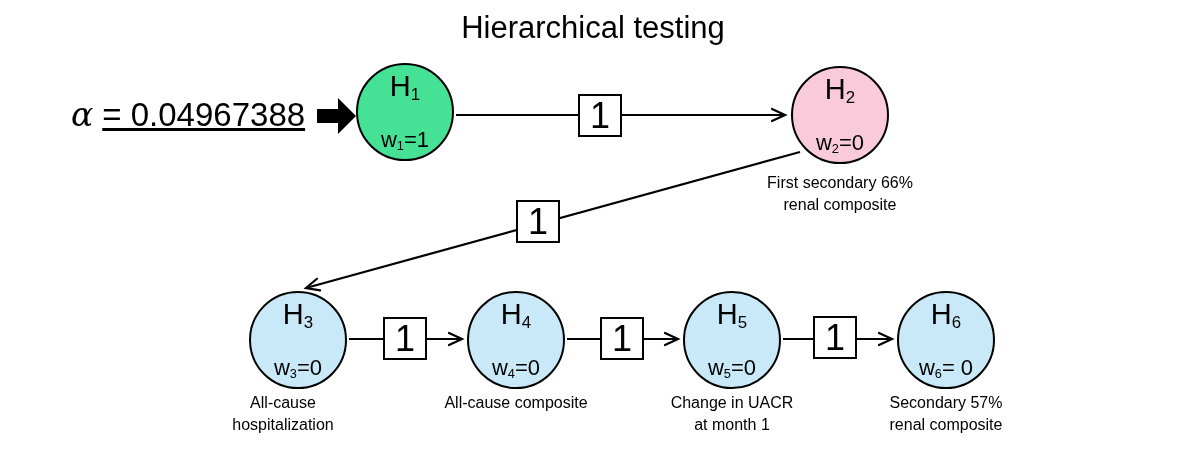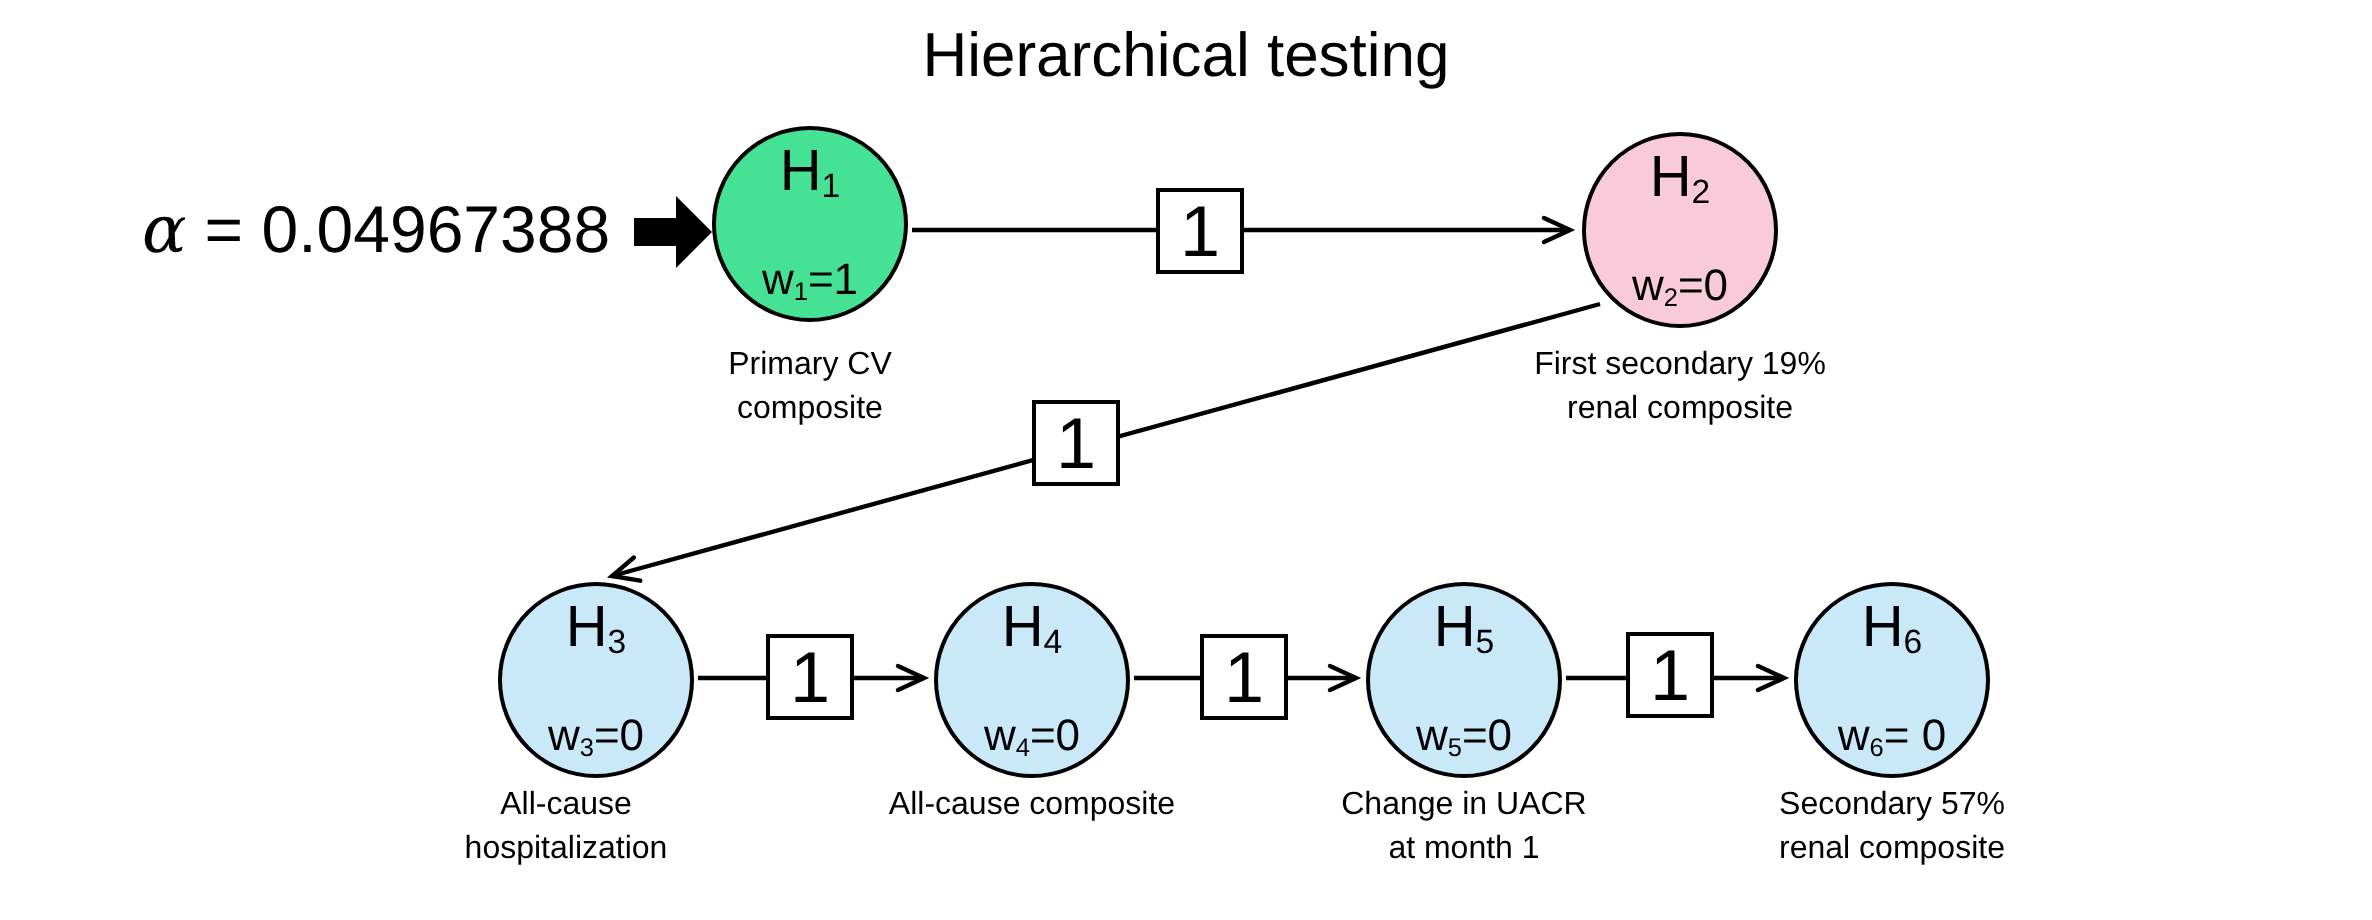--- a/index.html
+++ b/index.html
@@ -8,21 +8,21 @@
     font-family:"Liberation Sans","DejaVu Sans",sans-serif;color:#000;overflow:hidden;
   }
   .title{
     position:absolute;top:11px;left:0;width:100%;text-align:center;
     font-size:31px;line-height:1.1;
   }
   .alpha{
     position:absolute;left:71px;top:95px;font-size:33px;white-space:nowrap;
   }
   .alpha .sym{font-family:"DejaVu Serif","Liberation Serif",serif;font-style:italic;}
-  .alpha .eq{margin-left:9px;}
+  .alpha .eq{margin-left:9px;text-decoration:underline;}
   .arrow-glyph{position:absolute;left:317px;top:97px;width:40px;height:38px;}
   svg.lines{position:absolute;left:0;top:0;z-index:1;}
   .node{
     position:absolute;width:98px;height:98px;box-sizing:border-box;
     border:2px solid #000;border-radius:50%;
     display:flex;flex-direction:column;align-items:center;justify-content:center;
     z-index:2;text-align:center;gap:24px;
   }
   .node.green{background:var(--node-green,#45E296);}
   .node.pink{background:var(--node-pink,#F9CADA);}
@@ -98,23 +98,21 @@
     <div class="h"><span>H</span><span class="sub">6</span></div>
     <div class="w"><span>w</span><span class="sub">6</span><span>= 0</span></div>
   </div>
 
   <div class="ebox" style="left:578px;top:94px">1</div>
   <div class="ebox" style="left:516px;top:200px">1</div>
   <div class="ebox" style="left:383px;top:317px">1</div>
   <div class="ebox" style="left:600px;top:317px">1</div>
   <div class="ebox" style="left:813px;top:316px">1</div>
 
-  <div class="caption" style="left:295px;top:172px">Primary CV
-composite</div>
-  <div class="caption" style="left:730px;top:172px">First secondary 19%
+  <div class="caption" style="left:730px;top:172px">First secondary 66%
 renal composite</div>
   <div class="caption" style="left:173px;top:392px">All-cause
 hospitalization</div>
   <div class="caption" style="left:406px;top:392px">All-cause composite</div>
   <div class="caption" style="left:622px;top:392px">Change in UACR
 at month 1</div>
   <div class="caption" style="left:836px;top:392px">Secondary 57%
 renal composite</div>
 
 </div>

